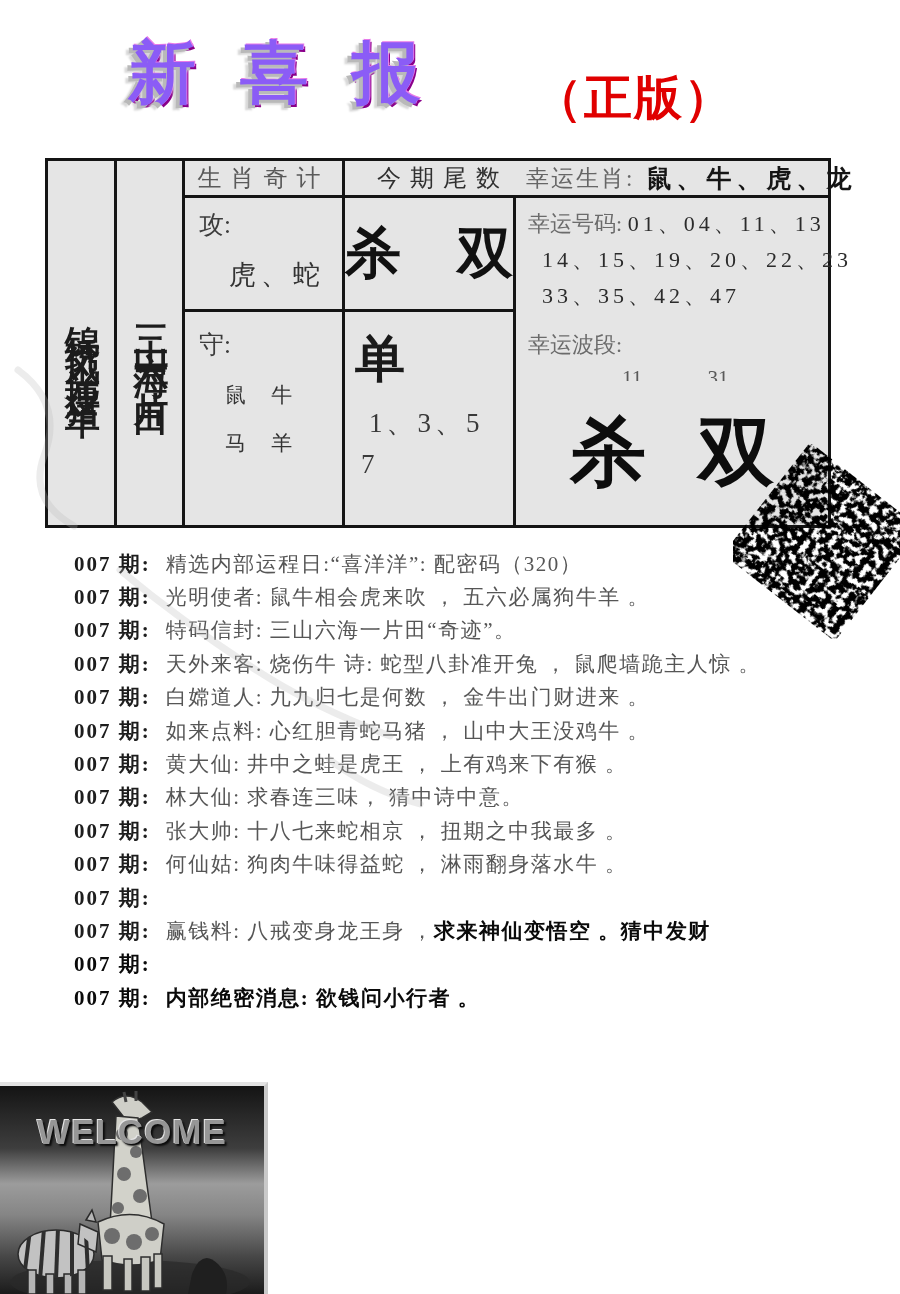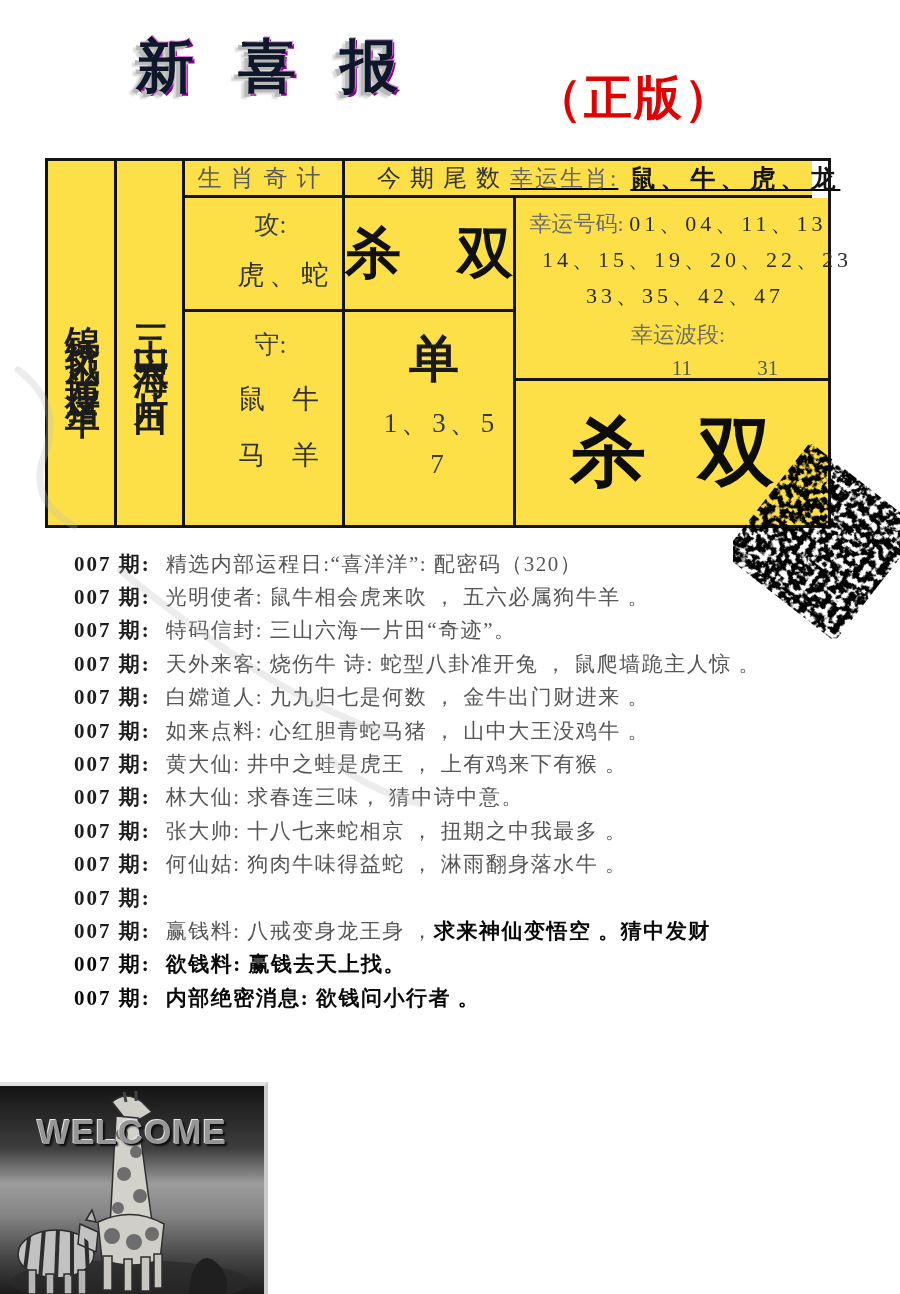--- a/index.html
+++ b/index.html
@@ -1,55 +1,55 @@
 <!DOCTYPE html>
 <html><head>
 <meta charset="utf-8">
 <style>
   html,body{margin:0;padding:0;width:900px;height:1294px;overflow:hidden;background:#ffffff;
     font-family:"Liberation Serif","DejaVu Serif",serif;}
   .abs{position:absolute;box-sizing:border-box;}
 
   
-  .title-main{left:136px;top:28px;font-size:58px;font-weight:700;color:#0f172a;
+  .title-main{left:128px;top:28px;font-size:68px;font-weight:700;color:#8b5cf6;
     letter-spacing:44px;white-space:nowrap;
     text-shadow:-4px 3px 0 #b9b9b9,-7px 5px 2px #d8d8d8,1px -1px 0 #e87ae8,2px 2px 0 #8a008a;}
   .title-badge{left:534px;top:66px;font-size:48px;font-weight:700;color:#e00000;
     letter-spacing:2px;white-space:nowrap;}
 
   
   .sheet{left:45px;top:158px;width:786px;height:370px;border:3px solid #141414;background:#fff;}
-  .cell{position:absolute;box-sizing:border-box;background:#fde047;text-align:center;}
+  .cell{position:absolute;box-sizing:border-box;background:#e5e5e5;}
   .br{border-right:3px solid #141414;}
   .bb{border-bottom:3px solid #141414;}
   .vcol{display:flex;align-items:center;justify-content:center;}
   .vtext{writing-mode:vertical-rl;text-orientation:upright;font-size:35px;font-weight:600;
     color:#1c1c1c;letter-spacing:13px;}
   .hdr{display:flex;align-items:center;justify-content:center;font-size:24px;letter-spacing:9px;}
   .hdr-light{color:#5a5a5a;}
   .hdr-dark{color:#303030;}
   .lbl{font-size:25px;color:#3c3c3c;}
   .atk{padding:10px 0 0 14px;}
   .atk .val{padding:16px 0 0 30px;font-size:27px;color:#333;letter-spacing:5px;}
   .grd{padding:16px 0 0 14px;}
-  .grd .row{padding:20px 0 0 26px;font-size:27px;color:#333;letter-spacing:10px;}
+  .grd .row{padding:20px 0 0 26px;font-size:21px;color:#333;letter-spacing:10px;}
   .kill-mid{display:flex;align-items:center;justify-content:center;}
   .kill-mid span{font-size:56px;font-weight:700;color:#111;letter-spacing:56px;margin-right:-56px;}
   .single{padding:14px 0 0 10px;}
   .single .big{font-size:50px;font-weight:600;color:#1a1a1a;}
   .single .nums{padding:12px 0 0 14px;font-size:27px;color:#3a3a3a;letter-spacing:4px;}
   .single .nums2{padding:8px 0 0 6px;font-size:27px;color:#3a3a3a;}
   .lucky1{display:flex;align-items:center;padding-left:10px;font-size:23px;white-space:nowrap;}
   .lucky1 .l{color:#666;letter-spacing:2px;}
   .lucky1 .v{font-weight:700;color:#151515;font-size:25px;letter-spacing:5px;margin-left:12px;}
   .lucky2{padding:8px 0 0 12px;font-size:22px;line-height:36px;white-space:nowrap;}
   .lucky2 .l{color:#6b6b6b;}
   .lucky2 .n{color:#2b2b2b;letter-spacing:4px;}
   .lucky2 .indent{padding-left:14px;}
-  .lucky3{padding:8px 0 0 12px;font-size:22px;}
+  .lucky3{padding:8px 0 0 12px;font-size:22px;margin-top:10px;}
   .lucky3 .l{color:#6b6b6b;}
   .wave-vals{padding:6px 0 0 94px;font-size:21px;color:#5a5a5a;}
   .wave-vals span + span{margin-left:60px;}
   .kill-big{display:flex;align-items:center;justify-content:center;}
   .kill-big span{font-size:76px;font-weight:700;color:#0d0d0d;letter-spacing:52px;margin-right:-52px;}
 
   
   .lines{left:0;top:547px;width:752px;}
   .line{height:33.4px;display:flex;align-items:center;padding-left:74px;
     font-size:21px;white-space:nowrap;}
@@ -114,21 +114,21 @@
     <div class="row">鼠 牛</div>
     <div class="row">马 羊</div>
   </div>
 
   <div class="cell single br" style="left:297px;top:151px;width:171px;height:213px;">
     <div class="big">单</div>
     <div class="nums">1、3、5</div>
     <div class="nums2">7</div>
   </div>
 
-  <div class="cell lucky1 bb" style="left:452px;top:0;width:312px;height:37px;text-decoration:underline;">
+  <div class="cell lucky1 bb" style="left:468px;top:0;width:312px;height:37px;">
     <span class="l">幸运生肖:</span>
     <span class="v">鼠、牛、虎、龙</span>
   </div>
 
   <div class="cell lucky2 bb" style="left:468px;top:37px;width:312px;height:136px;">
     <div>
       <span class="l">幸运号码:</span>
       <span class="n">01、04、11、13</span>
     </div>
     <div class="n indent">14、15、19、20、22、23</div>
@@ -216,21 +216,20 @@
       <span class="pfx">007 期:</span>
       <span class="bseg"></span>
     </div>
   <div class="line">
       <span class="pfx">007 期:</span>
       <span class="body">赢钱料: 八戒变身龙王身 ，</span>
       <span class="bseg">求来神仙变悟空 。猜中发财</span>
     </div>
   <div class="line strong">
       <span class="pfx">007 期:</span>
-      <span class="body">欲钱料: 赢钱去天上找。</span>
       <span class="bseg"></span>
     </div>
   <div class="line strong">
       <span class="pfx">007 期:</span>
       <span class="body">内部绝密消息: 欲钱问小行者 。</span>
     </div>
 </div>
 
 <div class="abs welcome">
   <svg class="welcome-svg" width="264" height="208" viewBox="0 0 264 208">

